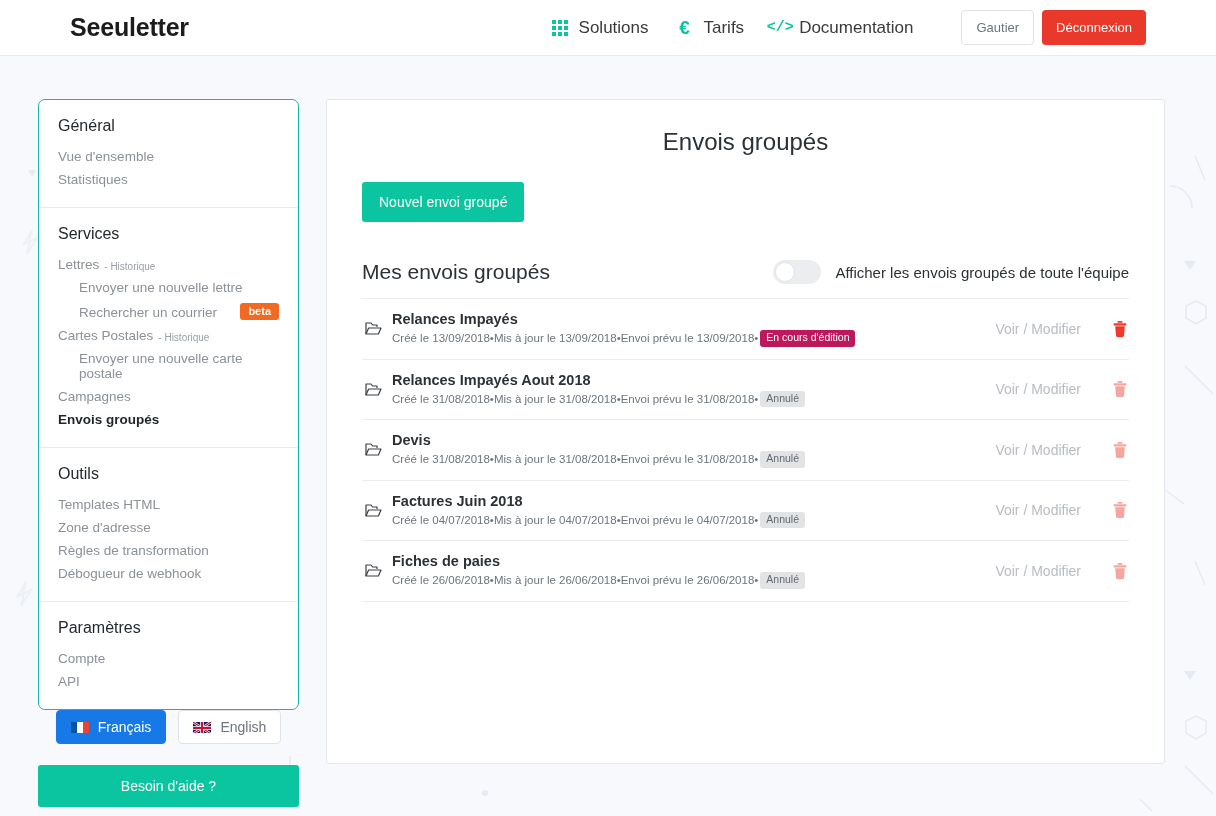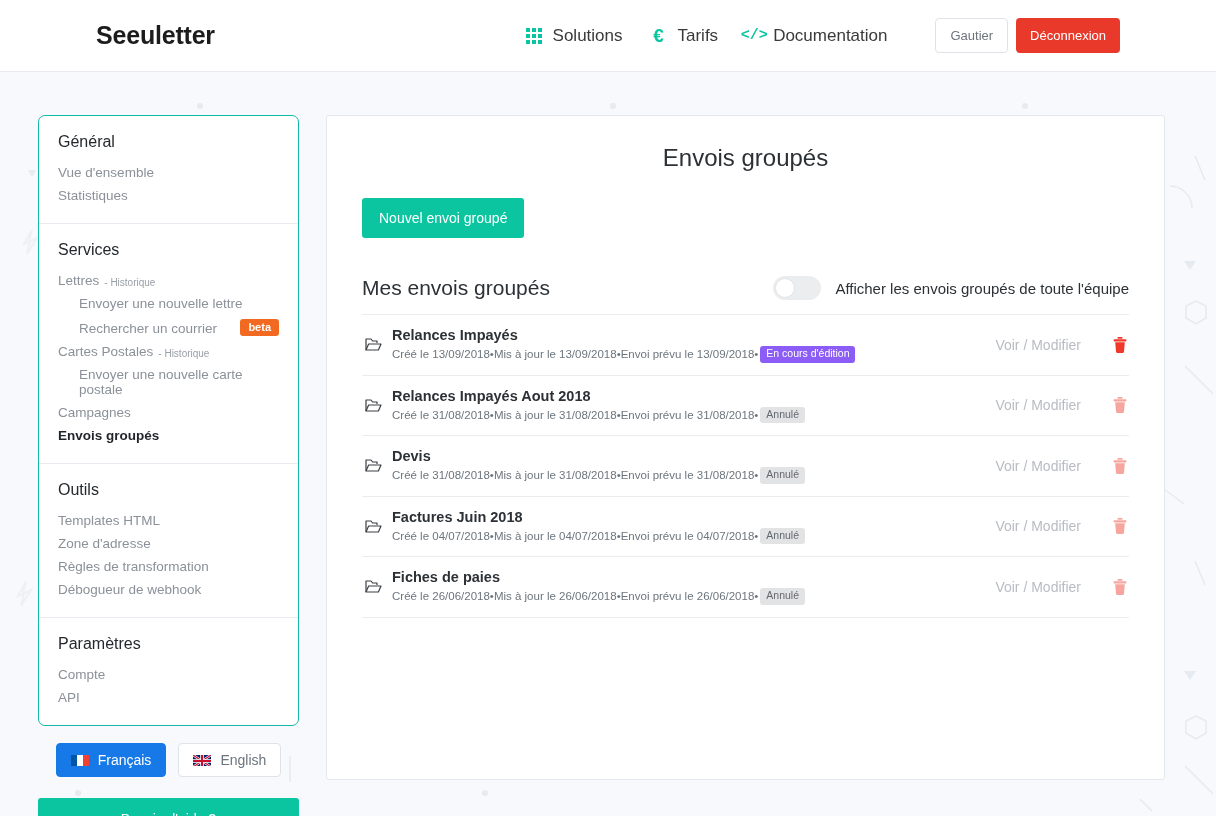--- a/index.html
+++ b/index.html
@@ -23,26 +23,26 @@
     inset: 66px 0 0 0;
     z-index: 0;
     pointer-events: none;
   }
   #bg-decor svg { display: block; width: 100%; height: 100%; }
 
   
   #header {
     position: relative;
     z-index: 5;
-    height: 72px;
+    height: 56px;
     background: #ffffff;
     border-bottom: 1px solid #e8ecf1;
     display: flex;
     align-items: center;
-    padding: 0 96px;
+    padding: 0 70px;
     gap: 48px;
   }
 
   #brand {
     font-size: 25px;
     font-weight: bold;
     color: #1c1c1c;
     letter-spacing: -0.2px;
   }
 
@@ -170,21 +170,21 @@
     font-weight: bold;
     border-radius: 3px;
     padding: 2px 8px 3px;
     line-height: 1.1;
   }
 
   #lang-row {
     display: flex;
     justify-content: center;
     gap: 12px;
-    margin-top: 17px;
+    margin-top: 0;
   }
   .lang-btn {
     display: flex;
     align-items: center;
     gap: 9px;
     border-radius: 4px;
     padding: 8px 14px;
     font-size: 14px;
     cursor: pointer;
     border: 1px solid transparent;
@@ -309,21 +309,21 @@
     flex-wrap: nowrap;
   }
   .status-badge {
     display: inline-block;
     border-radius: 3px;
     padding: 2px 6px 3px;
     font-size: 10.5px;
     line-height: 1.1;
     margin-left: 2px;
   }
-  .status-badge.editing { background: #8b5cf6; color: #fff; }
+  .status-badge.editing { background: #be185d; color: #fff; }
   .status-badge.cancelled { background: #e2e3e5; color: #636970; }
 
   .row-action {
     font-size: 14px;
     color: #b8bcc2;
     cursor: pointer;
     white-space: nowrap;
     margin-right: 30px;
     text-decoration: none;
   }

